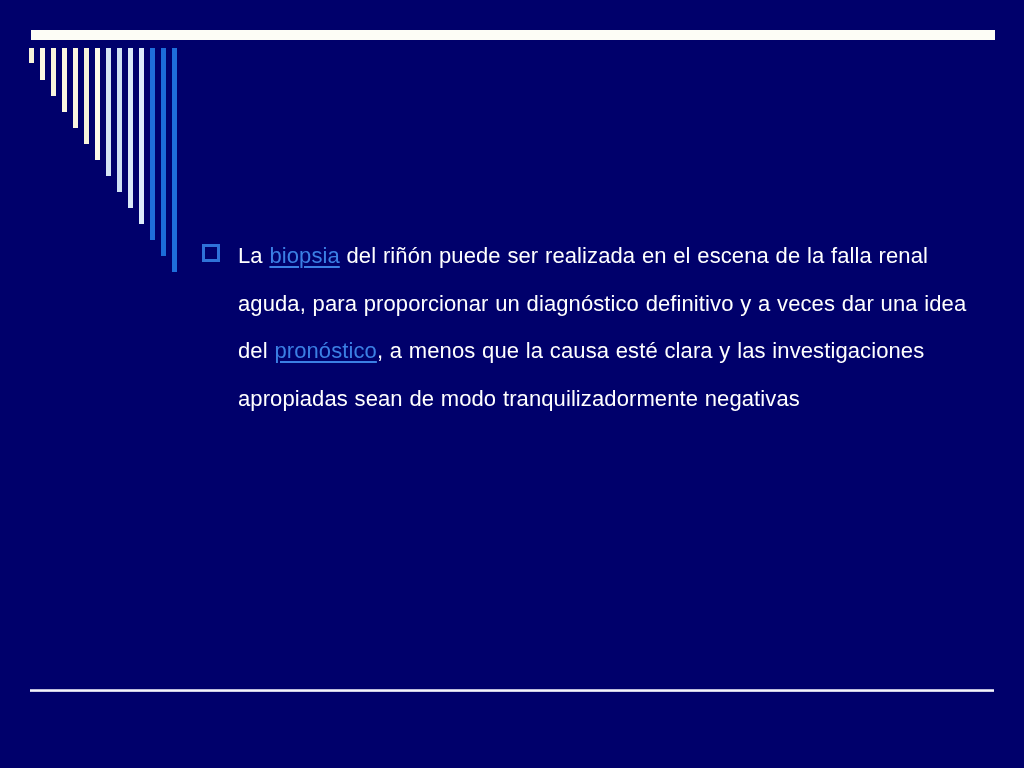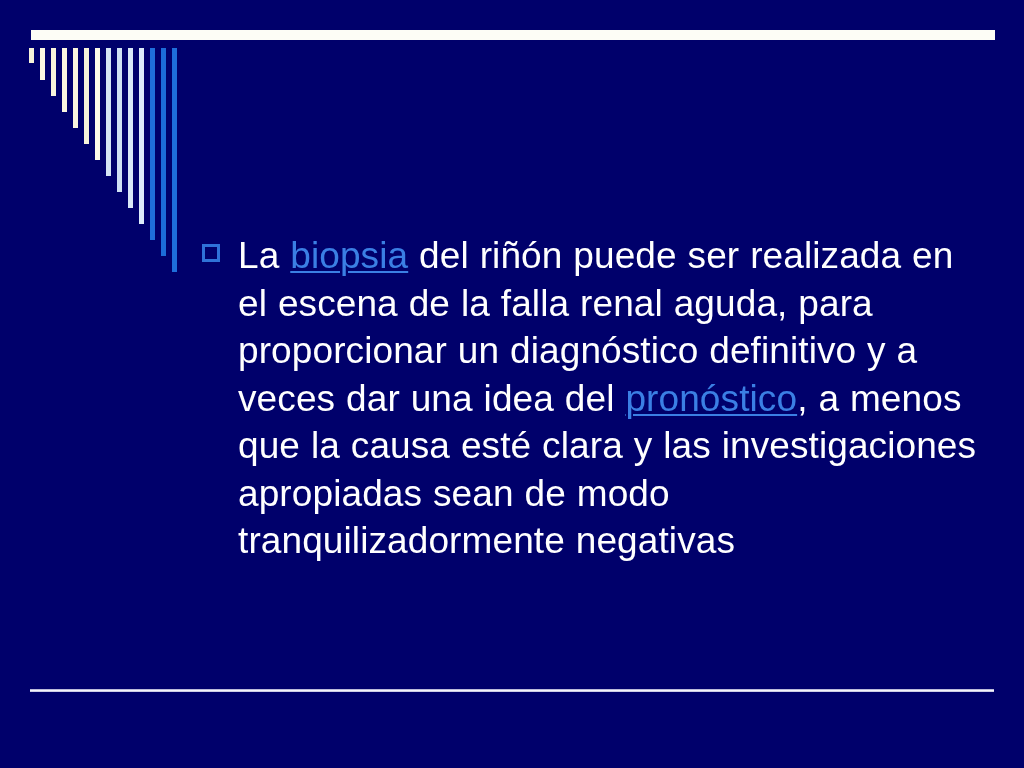--- a/index.html
+++ b/index.html
@@ -80,21 +80,21 @@
     top:12px;
     width:18px;
     height:18px;
     border:3px solid #2f72d8;
     background:transparent;
   }
 
   #bullet-text {
     display:block;
     color:#ffffff;
-    font-size:37px;
+    font-size:22px;
     line-height:47.5px;
     letter-spacing:0.1px;
     white-space:pre-wrap;
     word-spacing:0.5px;
   }
 
   .hyperlink {
     color:#3b7fe4;
     text-decoration:underline;
     text-underline-offset:3px;

